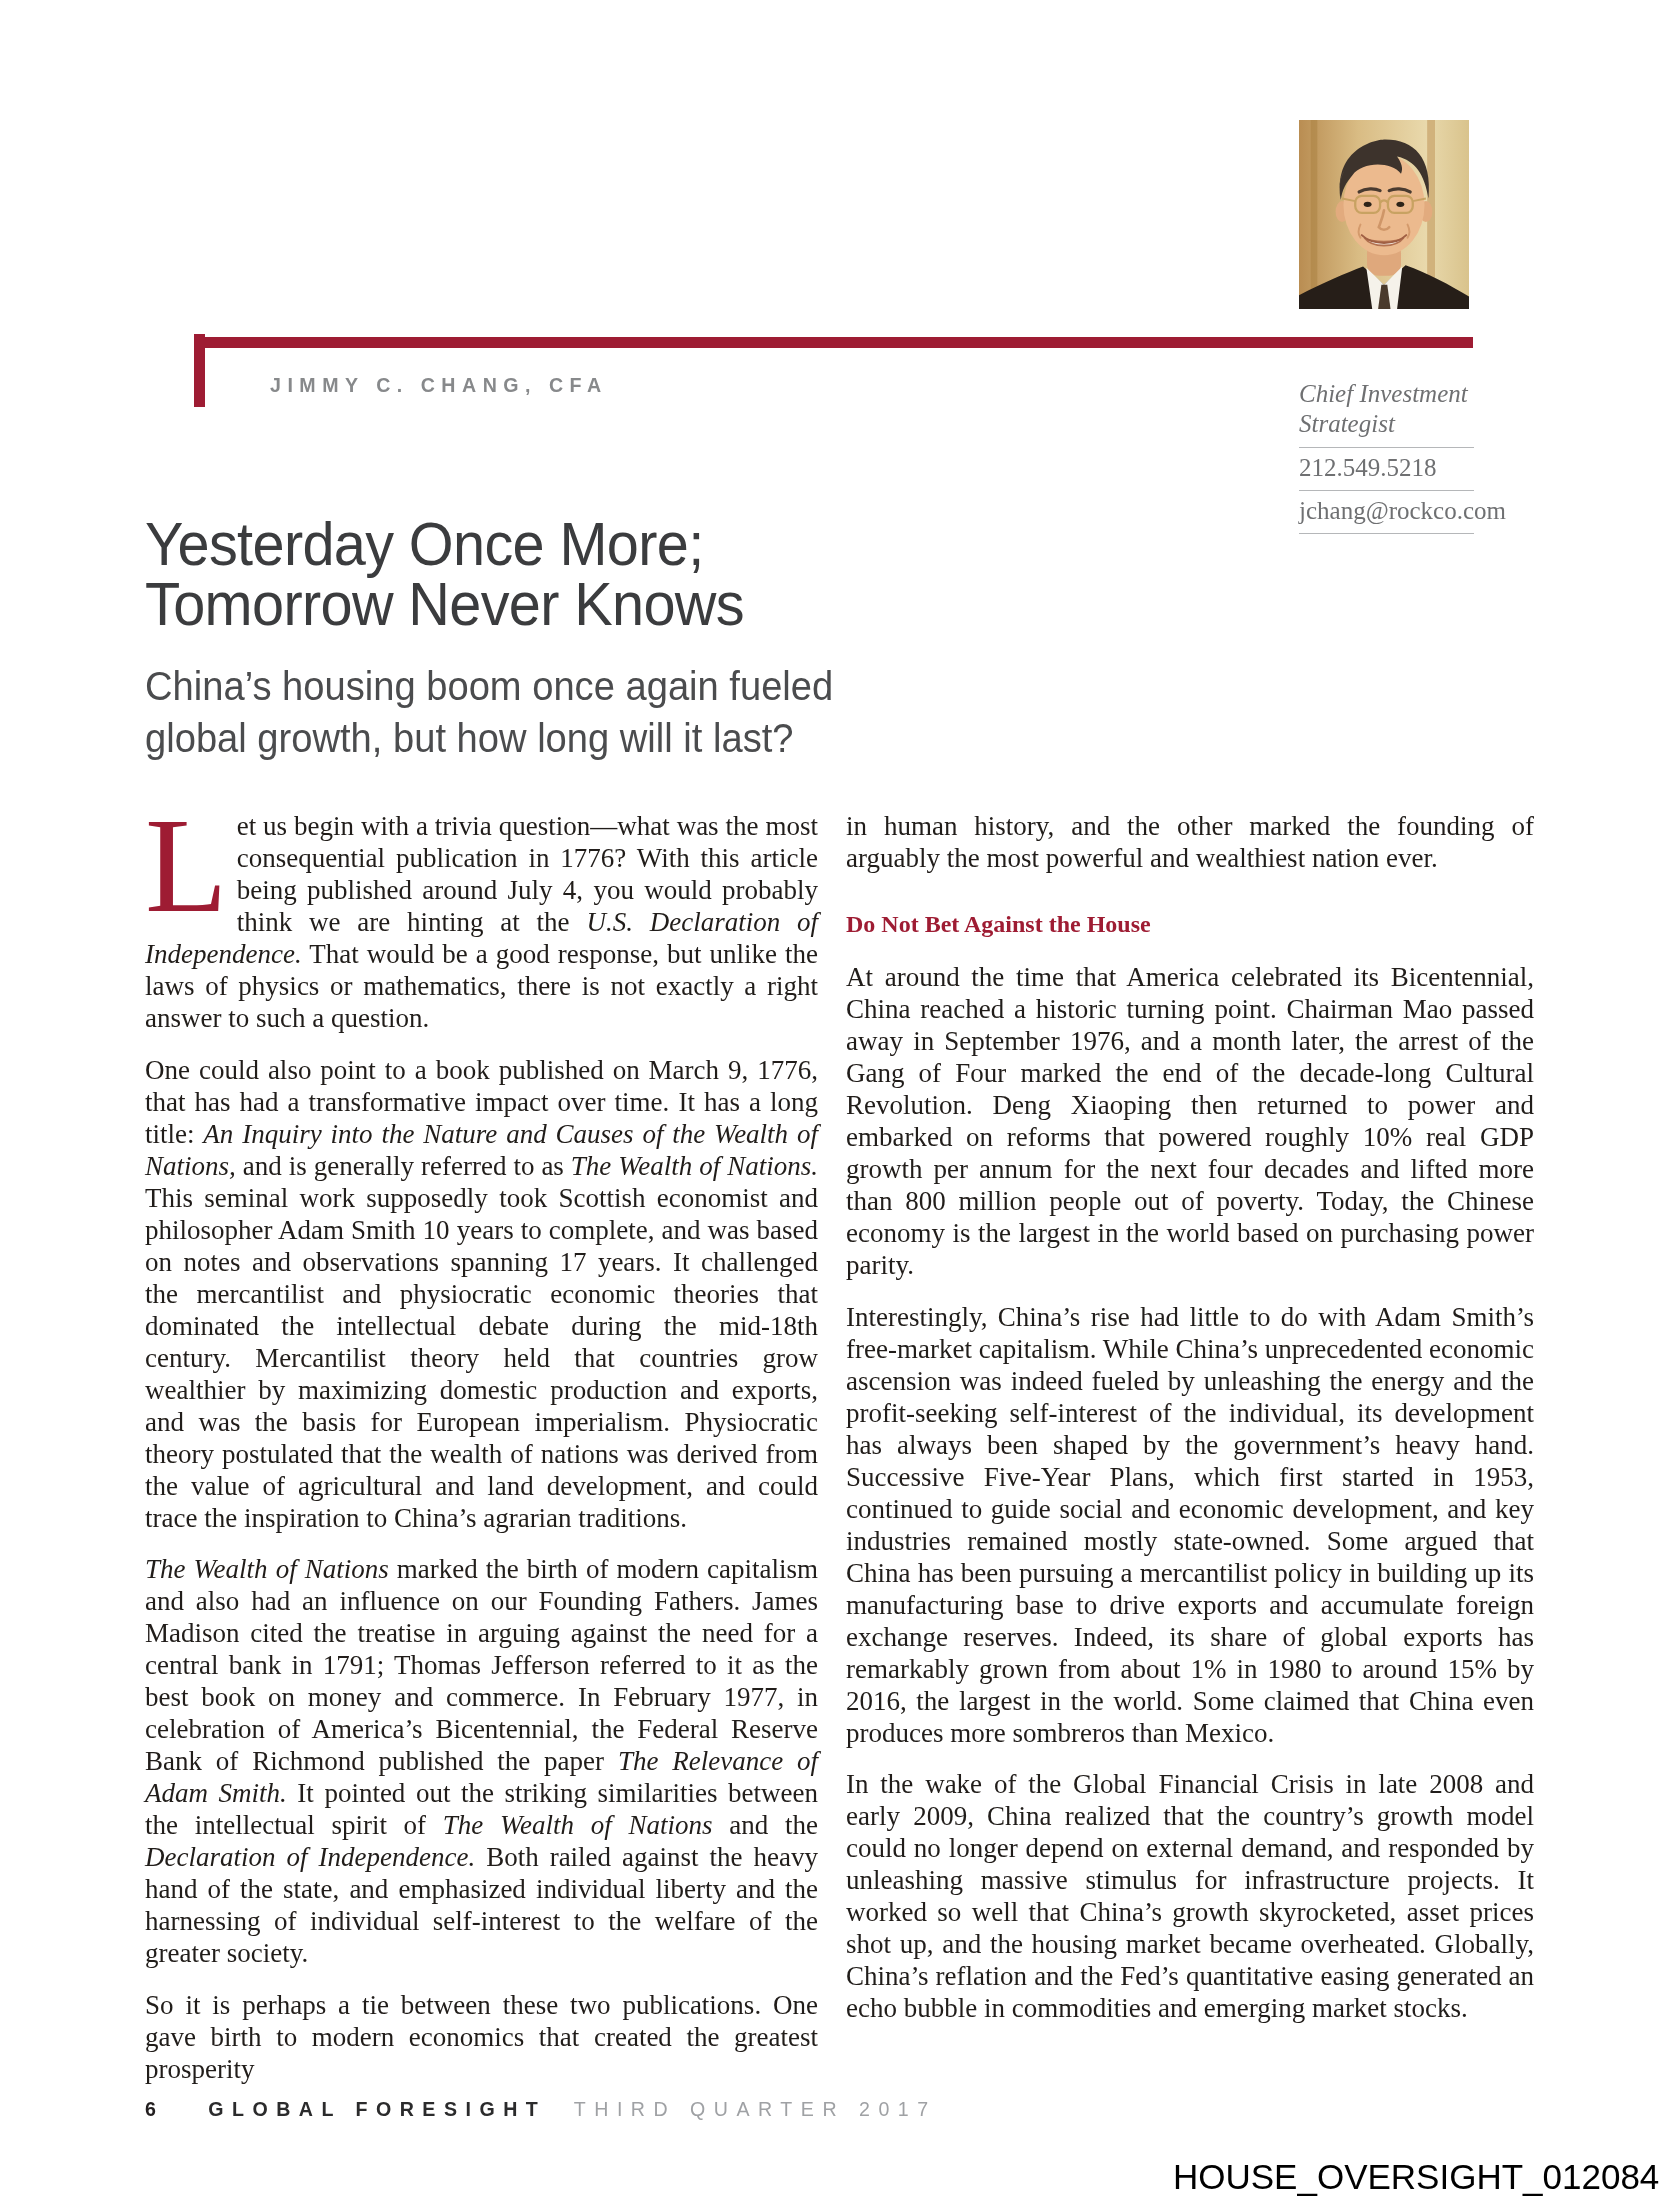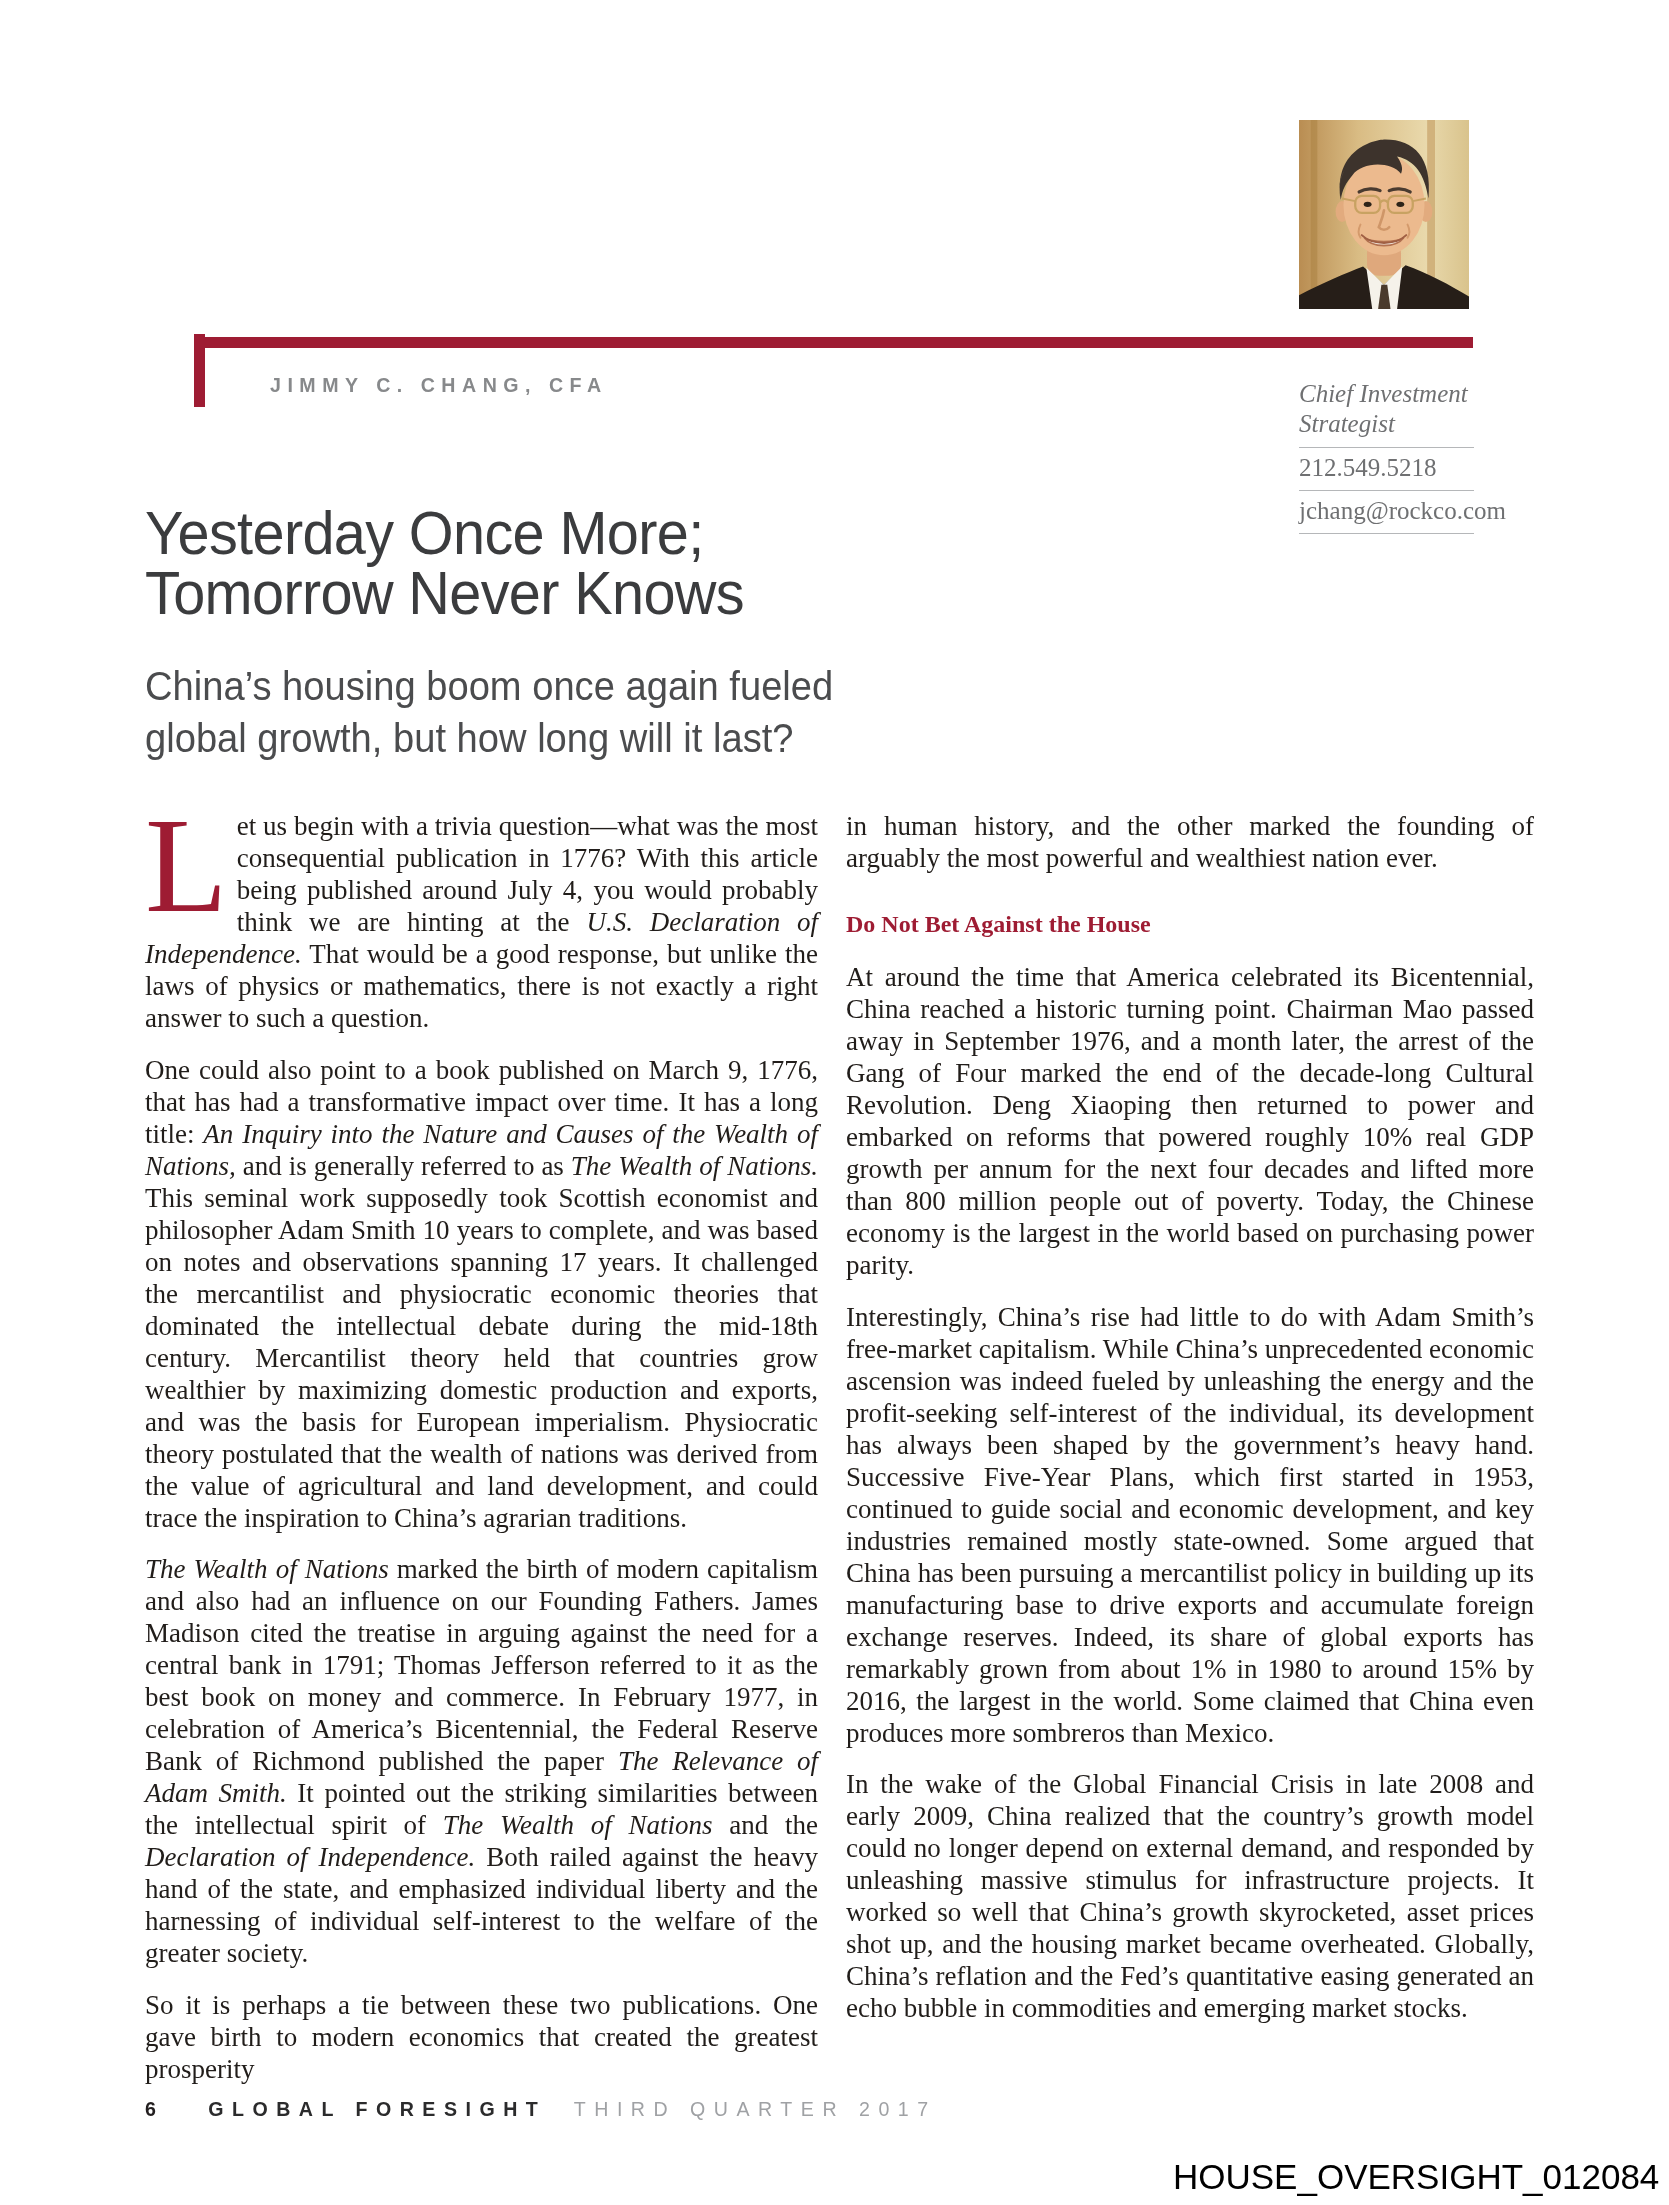--- a/index.html
+++ b/index.html
@@ -42,21 +42,21 @@
   .contact{
     position:absolute;left:1299px;top:370px;width:175px;
     font-size:25px;line-height:30px;color:var(--gray-contact);margin-top:9px;
   }
   .contact .role{font-style:italic;font-size:25px;line-height:30px;}
   .contact .sep{border:none;border-top:1.3px solid var(--rule);margin:7.9px 0 6.5px 0;width:175px;}
   .contact .phone,.contact .email{font-size:25px;line-height:27.5px;}
 
   
   .article-title{
-    position:absolute;left:145px;top:503px;
+    position:absolute;left:145px;top:514px;
     font-family:"Liberation Sans",sans-serif;
     color:var(--title-ink);font-weight:normal;
   }
   .article-title .tline{
     font-size:62px;line-height:60px;letter-spacing:-0.7px;
     transform:scaleX(0.93);transform-origin:left top;white-space:nowrap;
   }
   .article-subtitle{
     position:absolute;left:145px;top:648px;
     font-family:"Liberation Sans",sans-serif;

